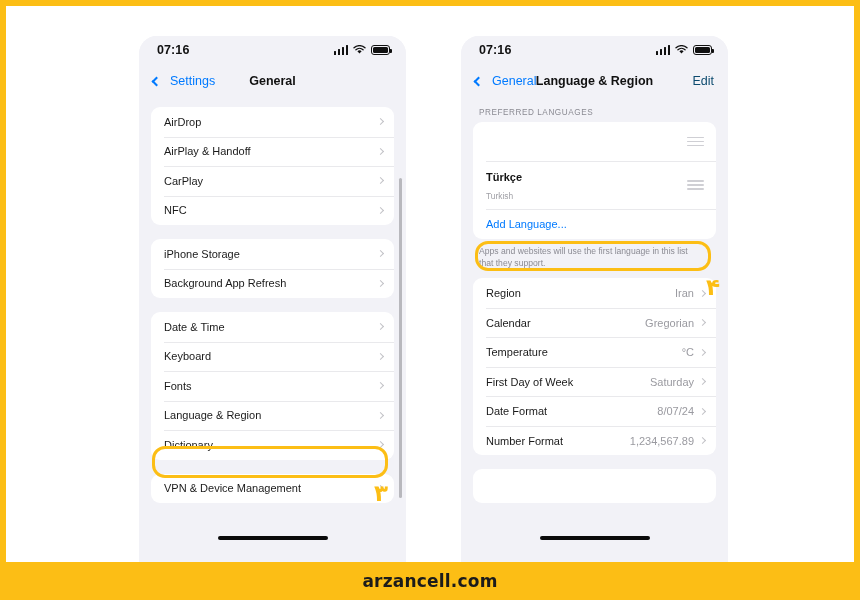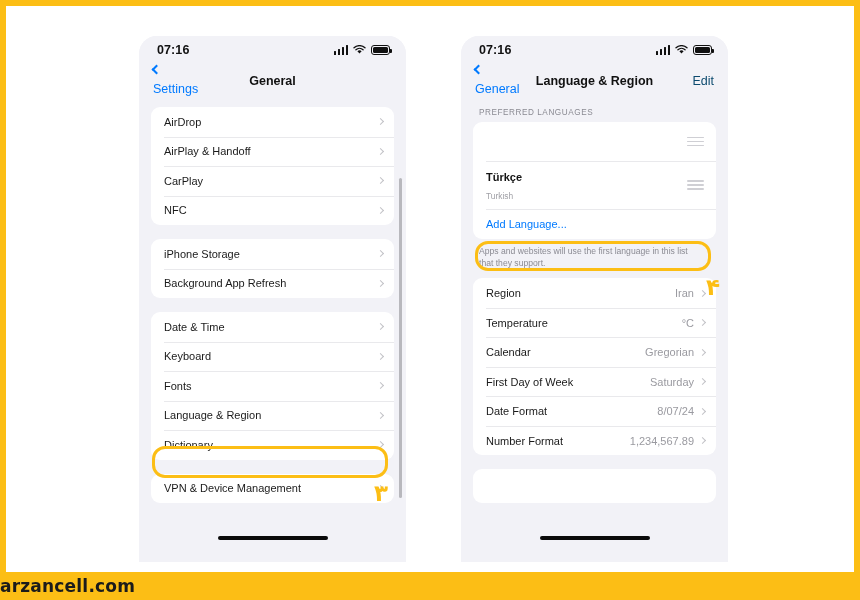--- a/index.html
+++ b/index.html
@@ -16,23 +16,23 @@
     width: 860px; height: 600px;
     background: #ffffff;
     border: 6px solid #fcbe15;
     border-bottom: none;
   }
 
   
   #footer-banner {
     position: absolute;
     left: -6px; bottom: 0;
-    width: 860px; height: 28px;
+    width: 860px; height: 38px;
     background: #fcbe15;
-    display: flex; align-items: center; 
+    display: flex; align-items: center; justify-content: center;
   }
   #footer-banner .brand {
     font-family: "DejaVu Sans", sans-serif;
     font-size: 17px; font-weight: 700;
     letter-spacing: .2px;
     color: #1b1b1b;
   }
 
   
   .phone {
@@ -81,24 +81,23 @@
 
   
   .navbar {
     height: 34px;
     display: flex; align-items: center;
     padding: 0 14px;
     background: #f2f2f7;
     position: relative;
   }
   .nav-back {
-    display: flex; align-items: flex-start; gap: 9px;
+    display: flex; align-items: center; gap: 9px;
     color: #007aff; font-size: 12.5px;
     cursor: pointer;
-    flex-direction: column;
   }
   .chev-left {
     width: 7px; height: 7px;
     border-left: 2px solid #007aff;
     border-bottom: 2px solid #007aff;
     transform: rotate(45deg);
     margin-right: 1px;
   }
   .nav-title {
     position: absolute; left: 0; right: 0;
@@ -413,27 +412,27 @@
 
       <div class="gap-sm"></div>
 
       <div class="card">
         <div class="row">
           <span class="label">Region</span>
           <span class="value">Iran</span>
           <span class="chev"></span>
         </div>
         <div class="row">
+          <span class="label">Calendar</span>
+          <span class="value">Gregorian</span>
+          <span class="chev"></span>
+        </div>
+        <div class="row">
           <span class="label">Temperature</span>
           <span class="value">°C</span>
-          <span class="chev"></span>
-        </div>
-        <div class="row">
-          <span class="label">Calendar</span>
-          <span class="value">Gregorian</span>
           <span class="chev"></span>
         </div>
         <div class="row">
           <span class="label">First Day of Week</span>
           <span class="value">Saturday</span>
           <span class="chev"></span>
         </div>
         <div class="row">
           <span class="label">Date Format</span>
           <span class="value">8/07/24</span>

